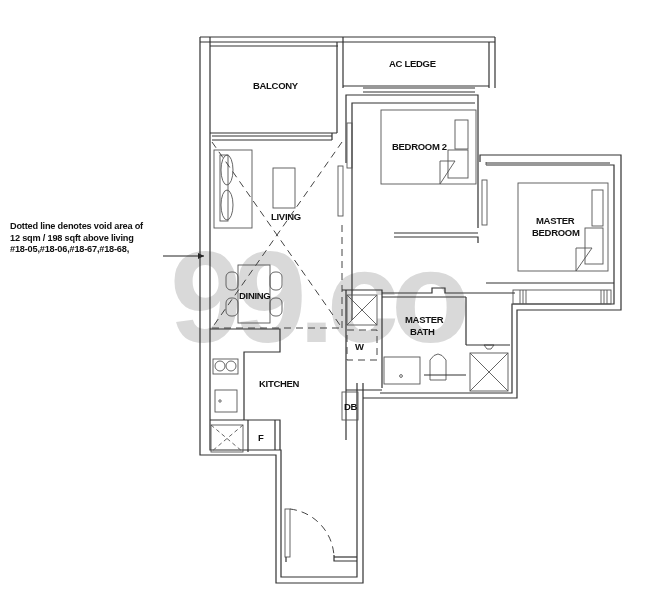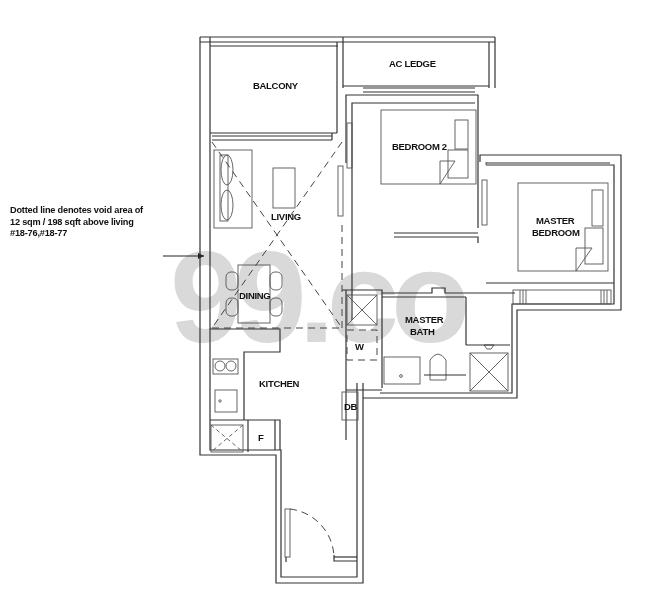--- a/index.html
+++ b/index.html
@@ -2,33 +2,33 @@
 <html><head>
 <meta charset="utf-8">
 <style>
   html,body{margin:0;padding:0;background:#fff;}
   body{width:655px;height:600px;position:relative;overflow:hidden;font-family:"Liberation Sans",sans-serif;}
   svg{position:absolute;left:0;top:0;}
   .w{fill:none;stroke:#333;stroke-width:1.2;}
   .t{fill:none;stroke:#555;stroke-width:0.9;}
   .d{fill:none;stroke:#444;stroke-width:1;stroke-dasharray:7 5;}
   .lbl{font-family:"Liberation Sans",sans-serif;font-weight:bold;font-size:9.5px;fill:#111;letter-spacing:-0.3px;}
-  .note{position:absolute;left:10px;top:205px;width:190px;font-size:9.2px;font-weight:bold;line-height:11.5px;color:#111;letter-spacing:-0.2px;}
+  .note{position:absolute;left:10px;top:221px;width:190px;font-size:9.2px;font-weight:bold;line-height:11.5px;color:#111;letter-spacing:-0.2px;}
   .note div{white-space:nowrap;}
   .wm{position:absolute;font-family:"Liberation Sans",sans-serif;font-weight:bold;color:rgba(170,170,170,0.45);font-size:130px;left:170px;top:232px;letter-spacing:-8px;line-height:1;}
 </style>
 </head>
 <body>
 
 <div class="wm">99.co</div>
 
 <div class="note">
   <div>Dotted line denotes void area of</div>
   <div>12 sqm / 198 sqft above living</div>
-  <div>#18-76,#18-77</div>
+  <div>#18-05,#18-06,#18-67,#18-68,</div>
 </div>
 
 <svg width="655" height="600" viewBox="0 0 655 600">
 
   <g>
     <line x1="163" y1="256" x2="204" y2="256" stroke="#222" stroke-width="1"></line>
     <polygon points="204,256 198,253 198,259" fill="#222"></polygon>
   </g>
 
   <g>

